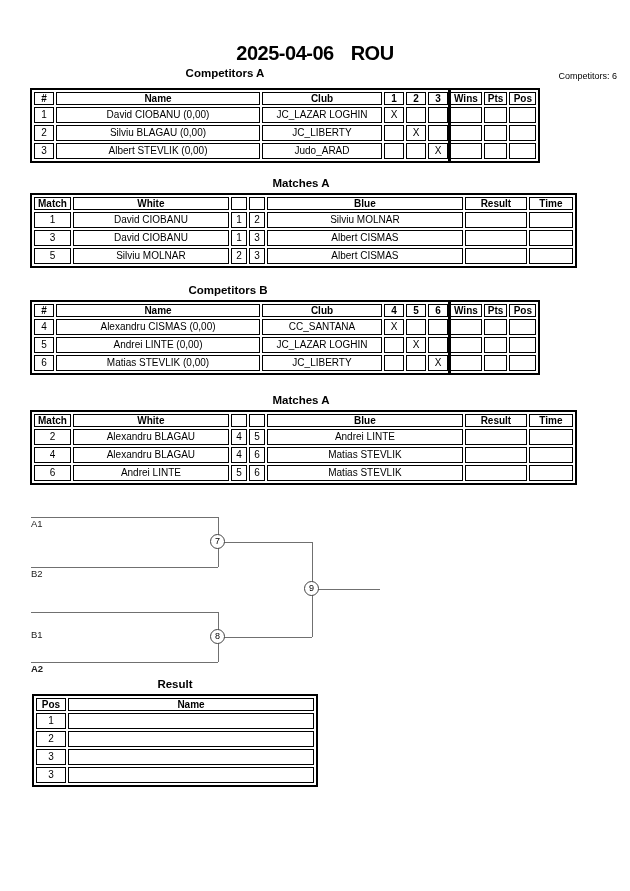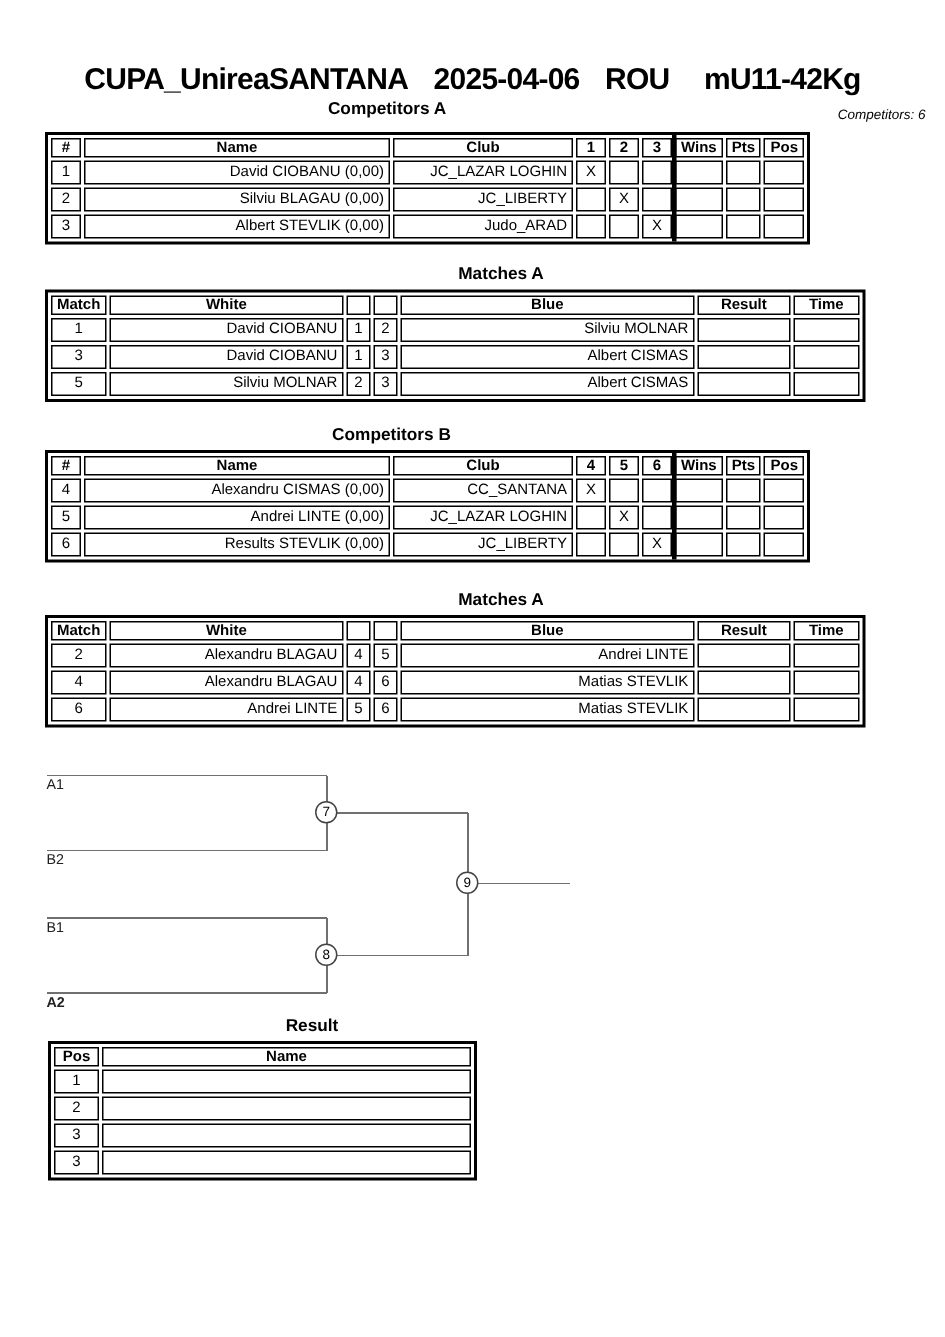--- a/index.html
+++ b/index.html
@@ -8,59 +8,57 @@
     font-family:"Liberation Sans","DejaVu Sans",sans-serif;color:#000;
     overflow:hidden;margin:0 auto;
   }
   .title-row{
     position:absolute;top:42px;left:0;width:630px;
     display:flex;justify-content:center;gap:17px;
     font-size:20px;font-weight:bold;letter-spacing:-0.5px;white-space:nowrap;
   }
   .section-heading{
     position:absolute;transform:translateX(-50%);
-    font-size:11.5px;font-weight:bold;white-space:nowrap;margin-left:33px;
+    font-size:11.5px;font-weight:bold;white-space:nowrap;
   }
   .competitors-note{
-    position:absolute;top:71px;right:13px;font-size:9px;font-style:italic;
+    position:absolute;top:71px;right:13px;font-size:9px;
   }
   table.sheet{
     position:absolute;border-collapse:separate;border-spacing:2px;
     border:2px solid #000;table-layout:fixed;background:#fff;
   }
   table.sheet th, table.sheet td{
     border:1px solid #000;box-sizing:border-box;
     font-size:10px;line-height:1;padding:0 3px;
     overflow:hidden;white-space:nowrap;
   }
   table.sheet th{height:13px;font-weight:bold;text-align:center;}
   table.sheet td{height:16px;}
-  .al{text-align:right;padding-left:5px;}
+  .al{text-align:center;padding-left:5px;}
   .ac{text-align:center;}
   .group-divider{position:absolute;width:3px;background:#000;}
   .bracket-svg{position:absolute;left:25px;top:505px;}
   .bracket-label{
     position:absolute;font-size:9.5px;color:#222;line-height:1;
   }
   .bracket-node{
     position:absolute;width:15px;height:15px;border:1px solid #444;
     border-radius:50%;background:#fff;box-sizing:border-box;
     font-size:9px;line-height:13px;text-align:center;color:#000;
   }
 </style>
 </head>
 <body>
 
 <div class="page">
 
   <div class="title-row">
-    <span>CUPA_UnireaSANTANA</span>
     <span>2025-04-06</span>
     <span>ROU</span>
-    <span style="margin-left:6px;">mU11-42Kg</span>
   </div>
 
   <div class="section-heading" style="left:225px;top:67px;">Competitors A</div>
   <div class="competitors-note">Competitors: 6</div>
 
   <table class="sheet" style="left:30px;top:88px;">
     <colgroup>
       <col style="width:20px">
         <col style="width:204px">
         <col style="width:120px">
@@ -215,21 +213,21 @@
       <td class="al">JC_LAZAR LOGHIN</td>
       <td class="ac"></td>
       <td class="ac">X</td>
       <td class="ac"></td>
       <td class="ac"></td>
       <td class="ac"></td>
       <td class="ac"></td>
     </tr>
     <tr>
       <td class="ac">6</td>
-      <td class="al">Results STEVLIK  (0,00)</td>
+      <td class="al">Matias STEVLIK  (0,00)</td>
       <td class="al">JC_LIBERTY</td>
       <td class="ac"></td>
       <td class="ac"></td>
       <td class="ac">X</td>
       <td class="ac"></td>
       <td class="ac"></td>
       <td class="ac"></td>
     </tr>
   </tbody>
     </table>
@@ -296,21 +294,21 @@
       <line x1="6" y1="107" x2="193" y2="107"></line>
       <line x1="6" y1="157" x2="193" y2="157"></line>
       <line x1="193" y1="107" x2="193" y2="157"></line>
       <line x1="193" y1="132" x2="287" y2="132"></line>
       <line x1="287" y1="37" x2="287" y2="132"></line>
       <line x1="287" y1="84" x2="355" y2="84"></line>
     </g>
   </svg>
   <span class="bracket-label" style="left:31px;top:519px;">A1</span>
   <span class="bracket-label" style="left:31px;top:569px;">B2</span>
-  <span class="bracket-label" style="left:31px;top:614px;">B1</span>
+  <span class="bracket-label" style="left:31px;top:630px;">B1</span>
   <span class="bracket-label" style="left:31px;top:664px;font-weight:bold;">A2</span>
   <div class="bracket-node" style="left:210px;top:534px;">7</div>
   <div class="bracket-node" style="left:210px;top:629px;">8</div>
   <div class="bracket-node" style="left:304px;top:581px;">9</div>
 
   <div class="section-heading" style="left:175px;top:678px;">Result</div>
 
   <table class="sheet" style="left:32px;top:694px;">
     <colgroup>
       <col style="width:30px">

